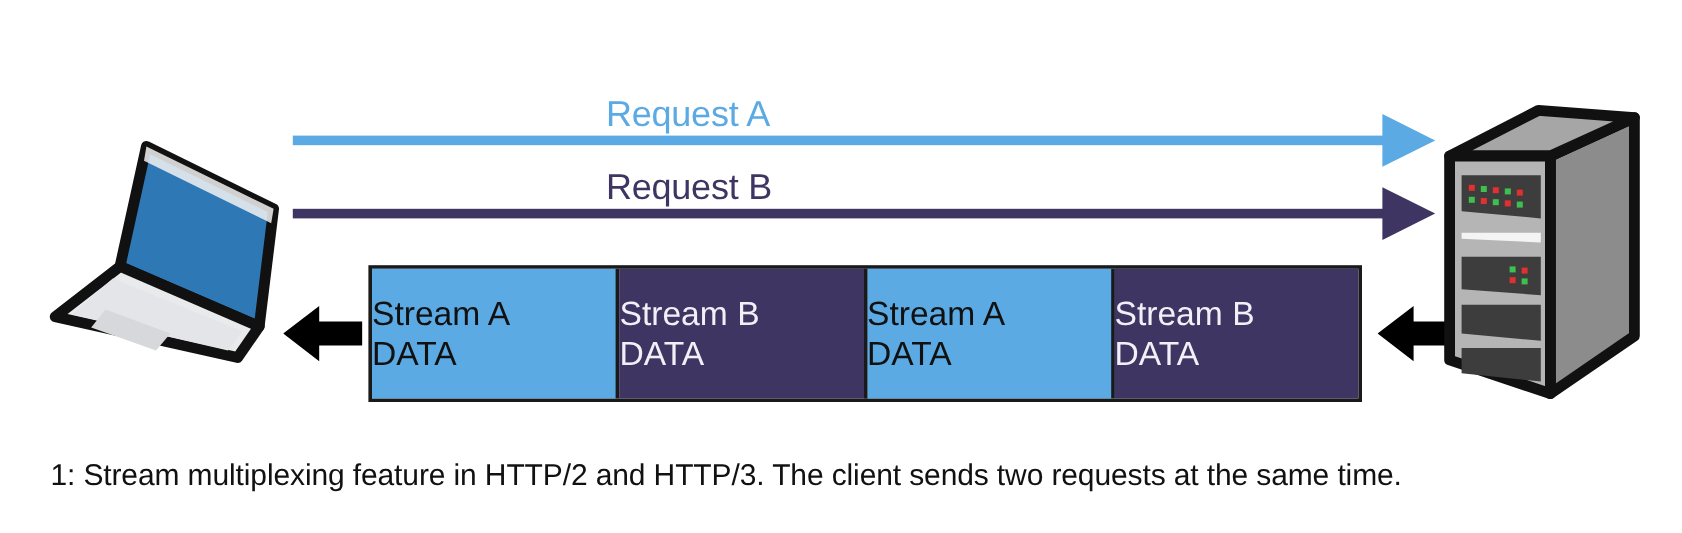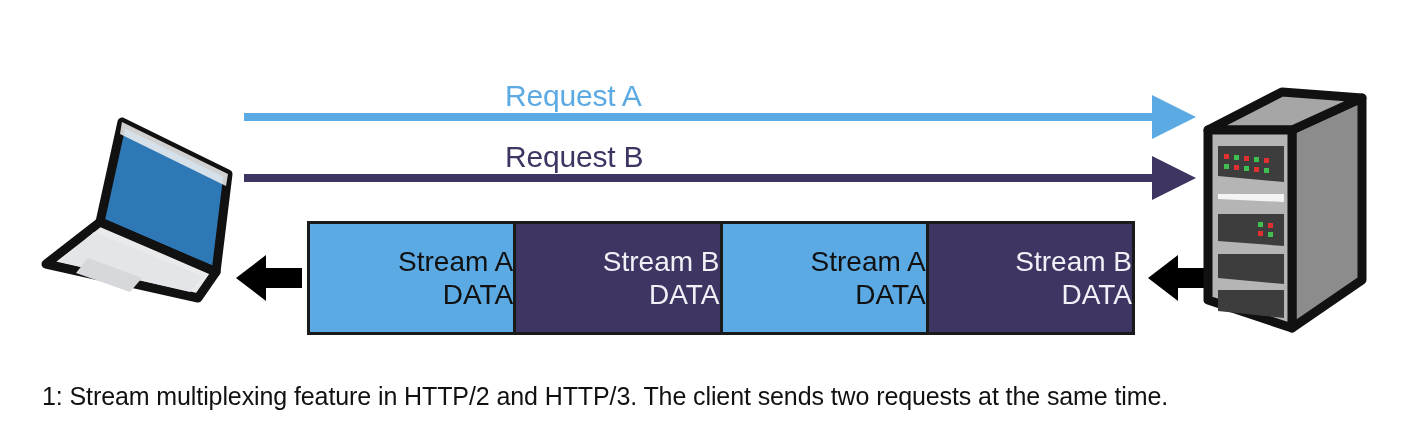--- a/index.html
+++ b/index.html
@@ -72,21 +72,21 @@
     height: 114px;
     display: flex;
     border: 3px solid #1a1a1a;
     box-sizing: border-box;
     background: #fff;
   }
   .stream-box {
     flex: 1 1 0;
     display: flex;
     flex-direction: column;
-    align-items: flex-end;
+    align-items: flex-start;
     justify-content: center;
     border-right: 3px solid #1a1a1a;
     box-sizing: border-box;
     font-size: 28px;
     line-height: 1.18;
     text-align: center;
   }
   .stream-box:last-child { border-right: none; }
   .stream-box.light { background: #5BAAE4; color: #111111; }
   .stream-box.dark  { background: #3E3563; color: #f2f0f7; }

